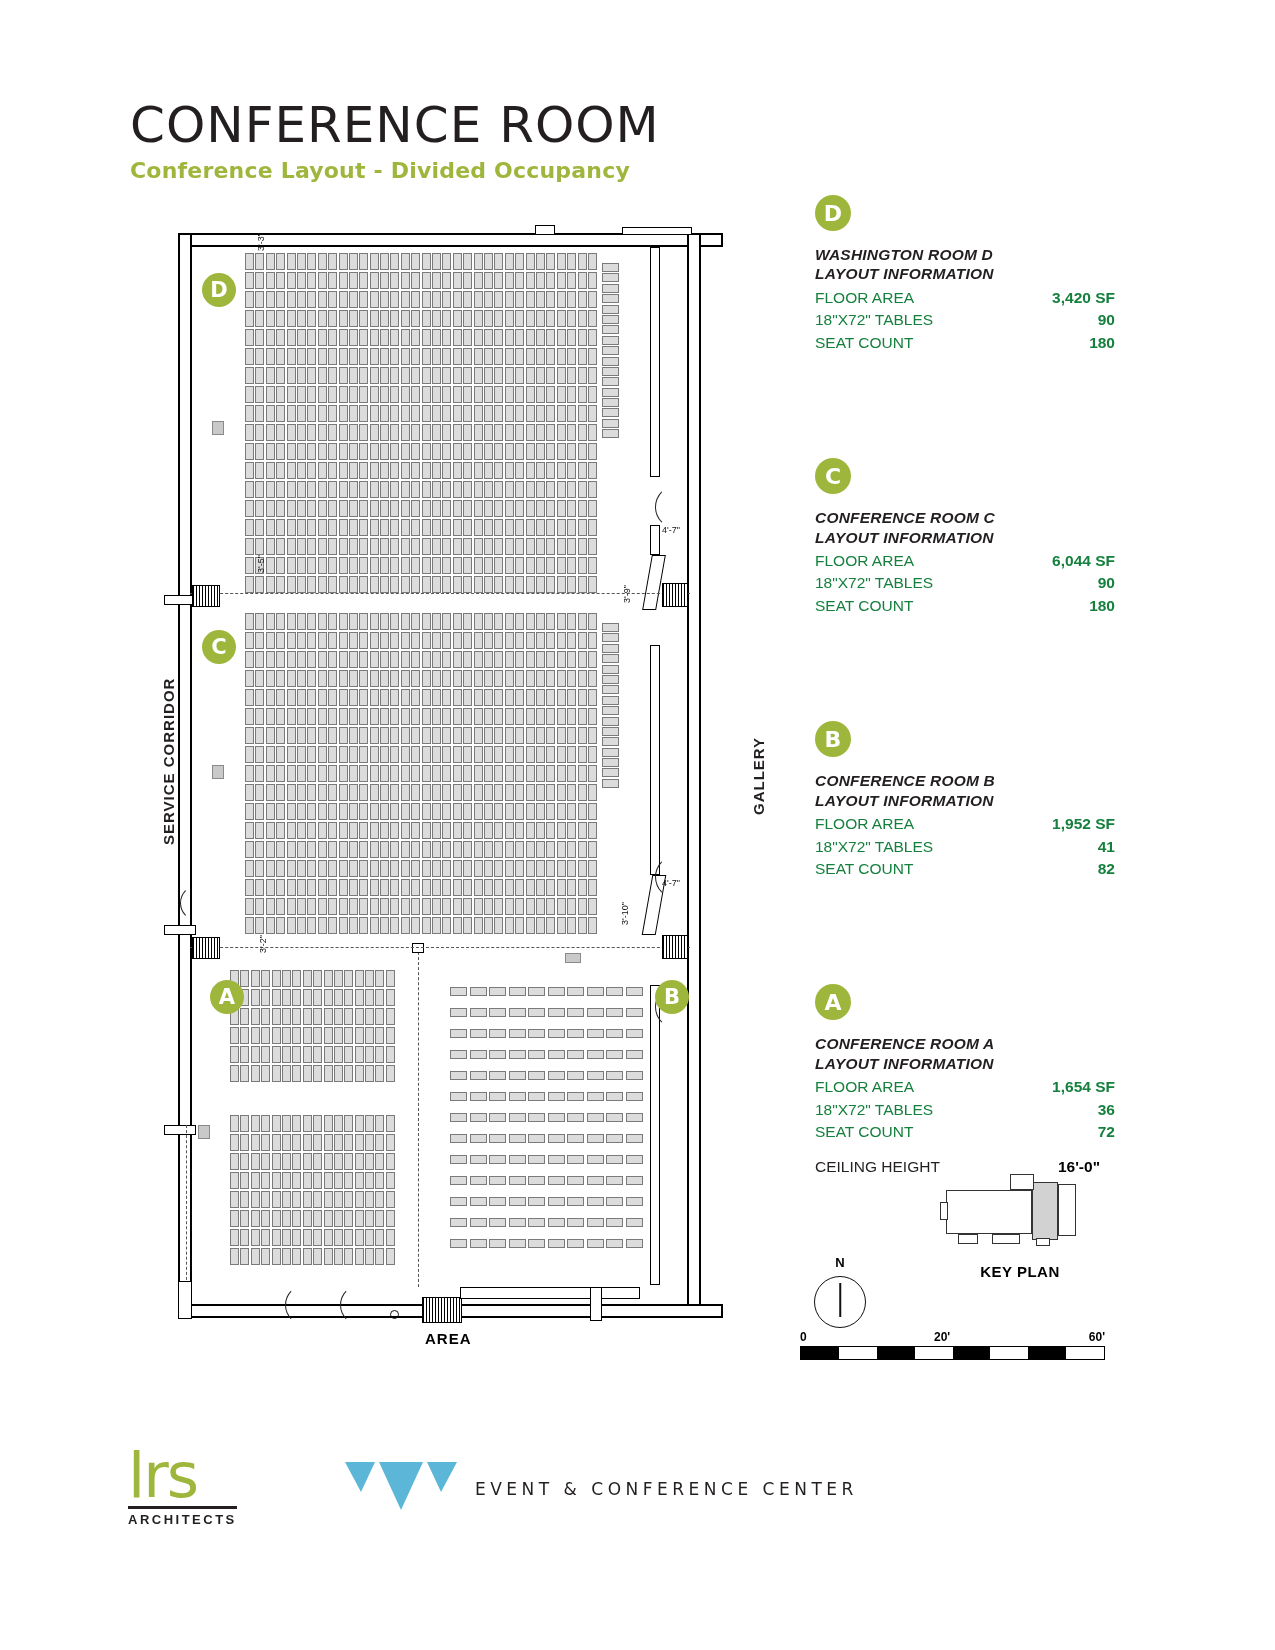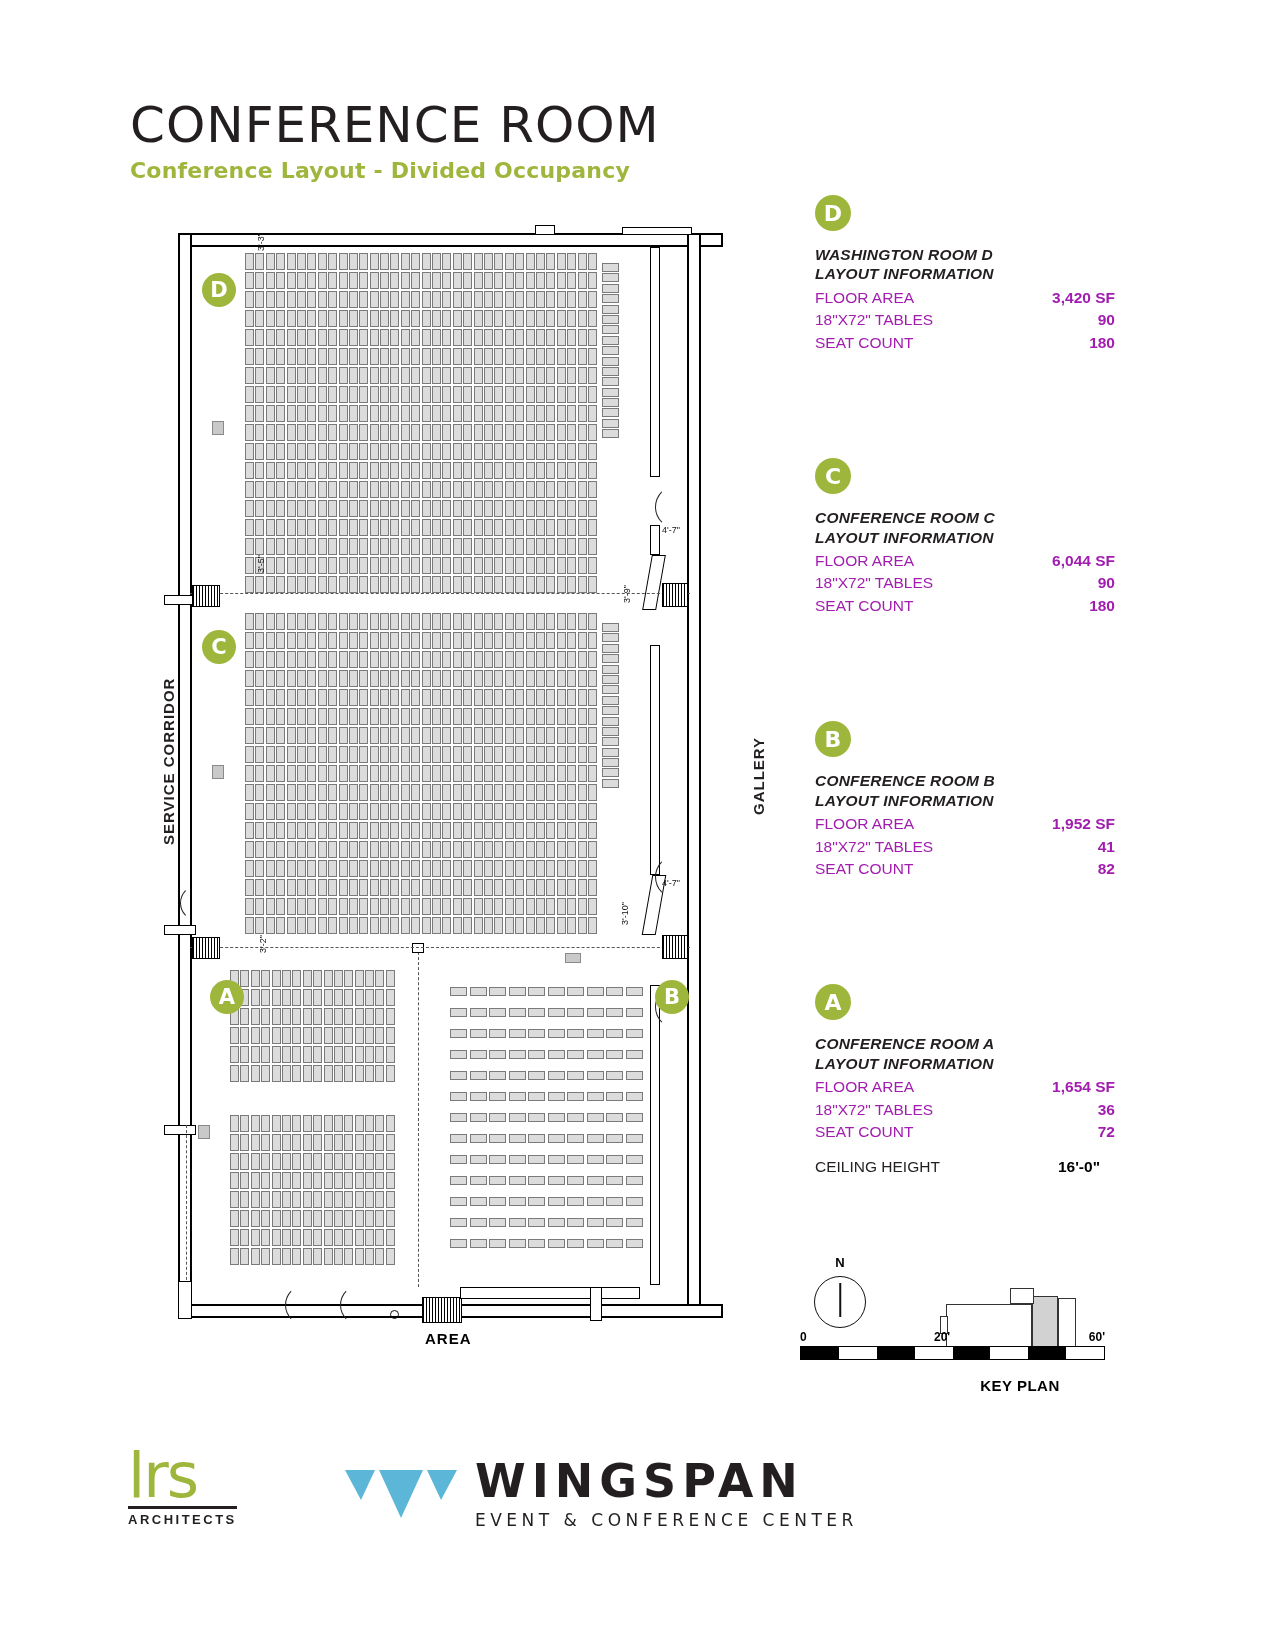--- a/index.html
+++ b/index.html
@@ -105,21 +105,21 @@
     display:flex; align-items:center; justify-content:center;
     font-family:"DejaVu Sans", sans-serif; margin-bottom:14px;
   }
   .info-title {
     font-size:15.5px; font-weight:bold; font-style:italic; color:#231f20;
     line-height:1.25; letter-spacing:0.2px;
   }
   .info-rows { margin-top:3px; }
   .info-row {
     display:flex; justify-content:space-between; align-items:baseline;
-    font-size:15.5px; color:#a21caf; line-height:1.45;
+    font-size:15.5px; color:#15803d; line-height:1.45;
   }
   .info-row .lbl { font-weight:normal; }
   .info-row .val { font-weight:bold; }
 
   
   #ceiling-row {
     position:absolute; left:815px; top:1158px; width:285px;
     display:flex; justify-content:space-between; font-size:15.5px;
   }
   #ceiling-row .lbl { color:#231f20; }
@@ -129,21 +129,21 @@
   #north-circle {
     width:52px; height:52px; border:1.5px solid #111; border-radius:50%;
     margin:6px auto 0; position:relative;
   }
   #north-needle {
     position:absolute; left:50%; top:6px; width:1.5px; height:34px;
     background:#111; transform:translateX(-50%);
   }
   #north-letter { font-size:13px; font-weight:bold; }
 
-  #keyplan { position:absolute; left:940px; top:1284px; width:160px; }
+  #keyplan { position:absolute; left:940px; top:1170px; width:160px; }
   #keyplan-art { position:relative; width:150px; height:85px; }
   .kp { position:absolute; border:1px solid #333; background:#fff; }
   .kp-fill { position:absolute; border:1px solid #333; background:#d2d2d2; }
   #keyplan-label { text-align:center; font-size:15px; font-weight:bold; margin-top:8px; letter-spacing:0.5px;}
 
   
   #scalebar { position:absolute; left:800px; top:1330px; width:305px; }
   #scale-nums { position:relative; height:16px; font-size:12px; font-weight:bold;}
   #scale-nums span { position:absolute; }
   #scale-bar-art { display:flex; height:14px; border:1px solid #000; }
@@ -2128,18 +2128,17 @@
     <div id="lrs-sub">ARCHITECTS</div>
   </div>
 
   <div id="wingspan">
     <svg id="ws-mark" viewBox="0 0 112 56">
       <polygon points="0,4 30,4 16,34" fill="#5bb6d8"></polygon>
       <polygon points="34,4 78,4 56,52" fill="#5bb6d8"></polygon>
       <polygon points="82,4 112,4 96,34" fill="#5bb6d8"></polygon>
     </svg>
     <div id="ws-text">
-      <div id="ws-title">WINGSPAN</div>
       <div id="ws-sub">EVENT &amp; CONFERENCE CENTER</div>
     </div>
   </div>
 
 </div>
 
 </body></html>

